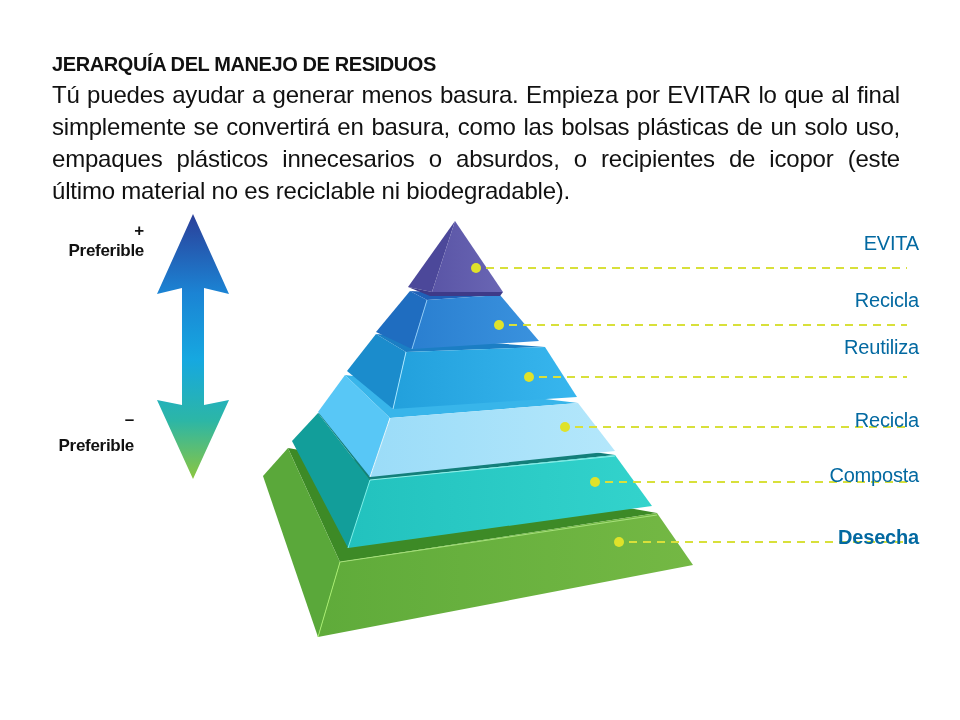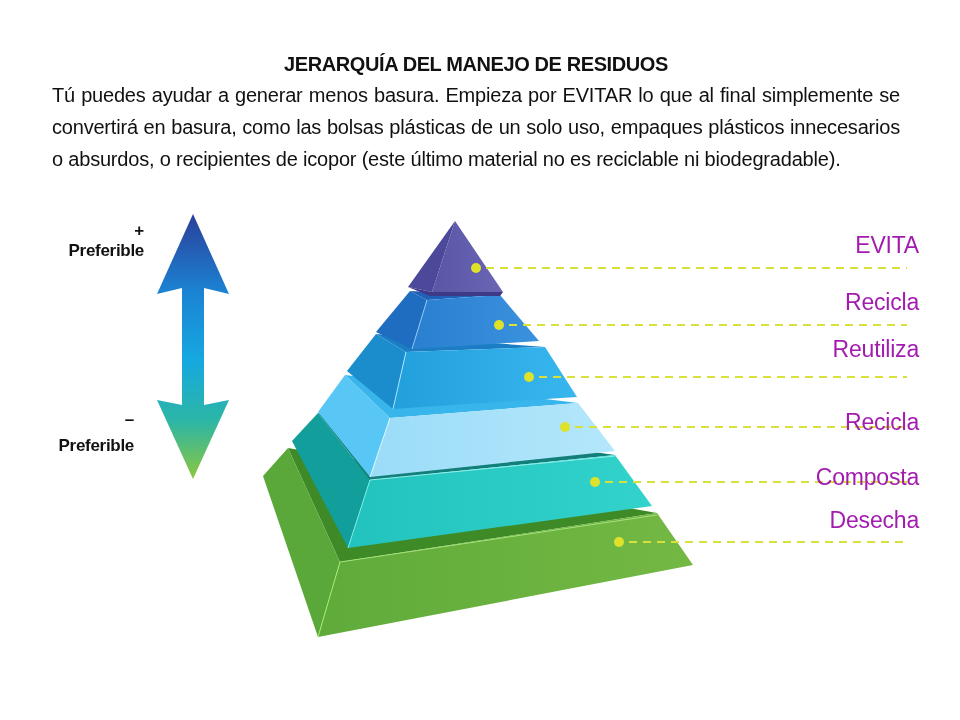--- a/index.html
+++ b/index.html
@@ -1,26 +1,26 @@
 <!DOCTYPE html>
 <html><head>
 <meta charset="utf-8">
 <style>
   html, body { margin: 0; padding: 0; background: #ffffff; }
   body { width: 960px; height: 720px; position: relative; overflow: hidden; font-family: "Liberation Sans", sans-serif; color: #111; }
   .intro { position: absolute; left: 52px; top: 49px; width: 848px; }
-  .title { font-family: "Liberation Sans", sans-serif; font-weight: bold; font-size: 20px; line-height: 30px; letter-spacing: -0.4px; margin: 0; text-align: center; }
-  .para { font-family: "Liberation Sans", sans-serif; font-size: 20px; line-height: 32px; text-align: justify; text-align-last: left; margin: 0; letter-spacing: -0.2px; }
+  .title { font-family: "Liberation Sans", sans-serif; font-weight: bold; font-size: 20px; line-height: 30px; letter-spacing: -0.4px; margin: 0; }
+  .para { font-family: "Liberation Sans", sans-serif; font-size: 24px; line-height: 32px; text-align: justify; text-align-last: left; margin: 0; letter-spacing: -0.2px; }
   .scale-label { position: absolute; font-family: "Liberation Sans", sans-serif; font-weight: bold; font-size: 17px; text-align: right; color: #111; letter-spacing: -0.3px; }
   .plus-top { left: 60px; top: 221px; width: 84px; line-height: 20px; }
   .plus-top .sign { display: block; font-size: 17px; }
   .minus-bottom { left: 30px; top: 407px; width: 104px; line-height: 26px; }
   .minus-bottom .sign { display: block; font-size: 17px; }
   svg.diagram { position: absolute; left: 0; top: 0; }
-  .tier-label { position: absolute; right: 41px; font-family: "Liberation Sans", sans-serif; font-size: 23px; color: #a21caf; text-align: right; letter-spacing: -0.2px; }
+  .tier-label { position: absolute; right: 41px; font-family: "Liberation Sans", sans-serif; font-size: 20px; color: #0369a1; text-align: right; letter-spacing: -0.2px; }
 </style>
 </head>
 <body>
 
 <div class="intro">
   <p class="title">JERARQUÍA DEL MANEJO DE RESIDUOS</p>
   <p class="para">Tú puedes ayudar a generar menos basura. Empieza por EVITAR lo que al final simplemente se convertirá en basura, como las bolsas plásticas de un solo uso, empaques plásticos innecesarios o absurdos, o recipientes de icopor (este último material no es reciclable ni biodegradable).</p>
 </div>
 
 <div class="scale-label plus-top">
@@ -136,13 +136,13 @@
     <circle cx="619" cy="542" r="5" fill="#dfe22a"></circle>
     <line x1="629" y1="542" x2="907" y2="542" stroke="#d8e03a" stroke-width="2" stroke-dasharray="8,6"></line>
   </g>
 </svg>
 
 <div class="tier-label" style="top:232px;">EVITA</div>
 <div class="tier-label" style="top:289px;">Recicla</div>
 <div class="tier-label" style="top:336px;">Reutiliza</div>
 <div class="tier-label" style="top:409px;">Recicla</div>
 <div class="tier-label" style="top:464px;">Composta</div>
-<div class="tier-label" style="top:507px;">Desecha</div>
+<div class="tier-label" style="top:526px;font-weight:bold;">Desecha</div>
 
 </body></html>

